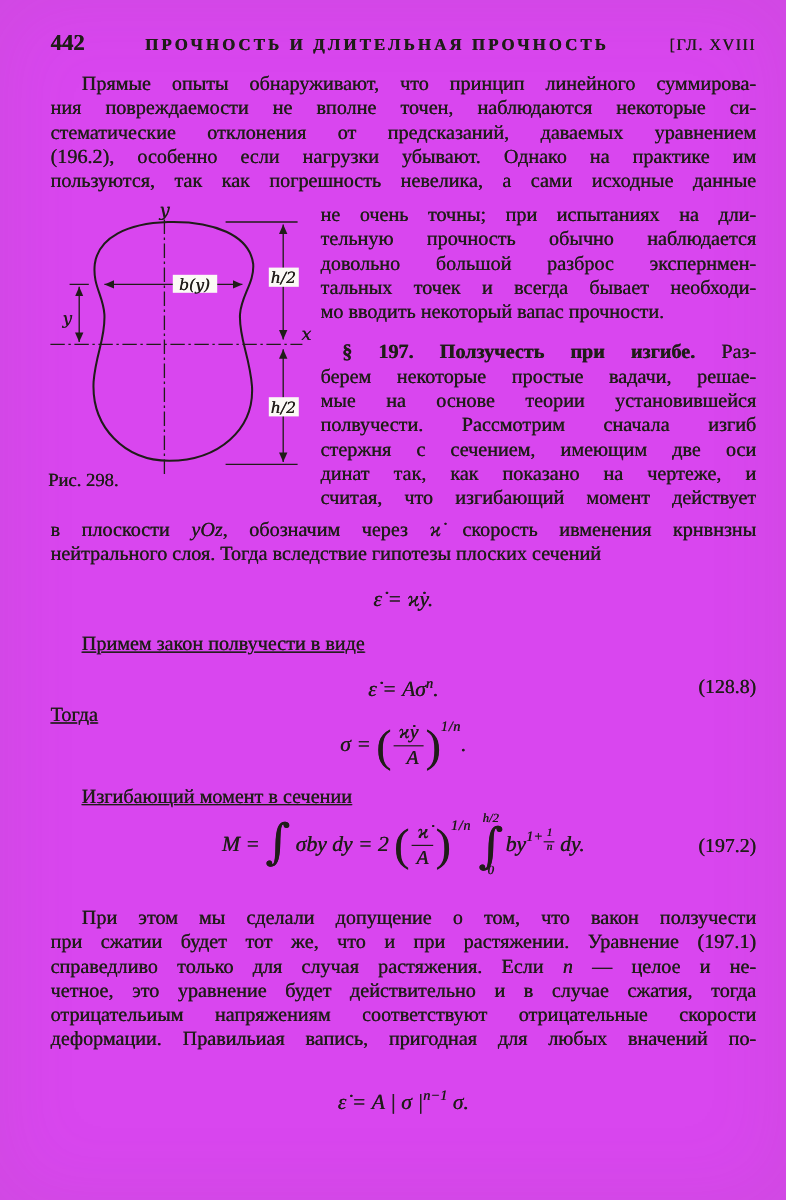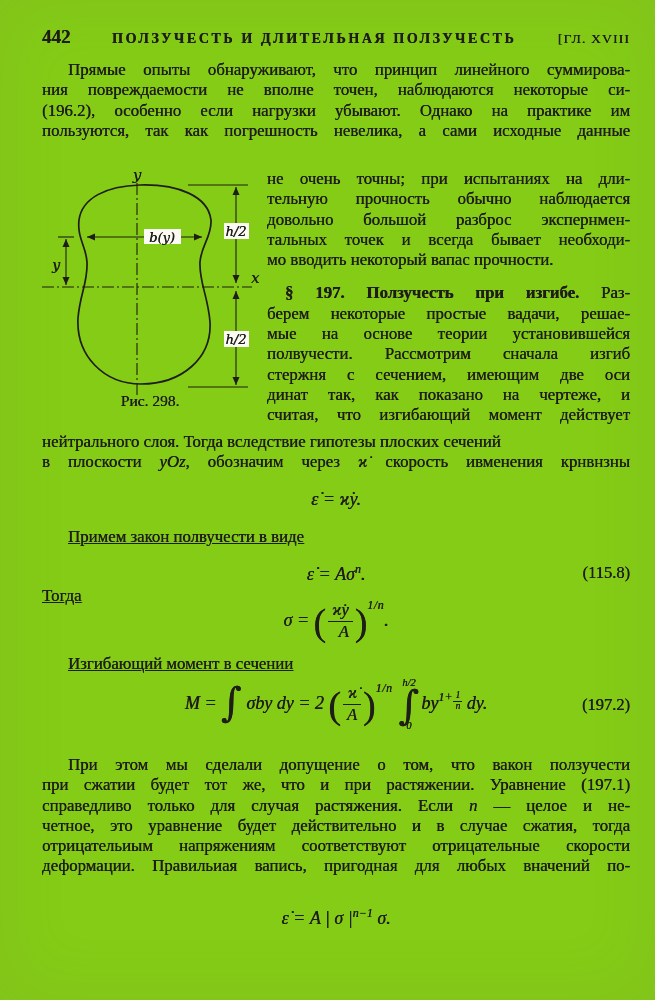--- a/index.html
+++ b/index.html
@@ -1,18 +1,18 @@
 <!DOCTYPE html>
 <html><head>
 <meta charset="utf-8">
 <style>
   html,body{margin:0;padding:0;background:#e9e7e1;}
   .page{
     position:relative; width:655px; height:1000px; margin:0 auto;
-    background:#84cc16; color:#1f1d18; overflow:hidden;
+    background:#d946ef; color:#1f1d18; overflow:hidden;
     font-family:"Liberation Serif", serif;
     box-shadow: inset 0 0 70px rgba(115,105,85,0.10);
     text-shadow: 0.35px 0 0 currentColor;
   }
   .abs{position:absolute;}
   
   .header{top:26px; left:42px; width:588px; display:flex; align-items:baseline;}
   .pnum{font-weight:bold; font-size:19px;}
   .rtitle{flex:1; text-align:center; font-weight:bold; font-size:14px; letter-spacing:2.6px;}
   .chap{font-size:13.5px; letter-spacing:1.2px;}
@@ -36,39 +36,40 @@
   .bigint{font-family:"DejaVu Serif", serif; font-style:normal; font-size:40px; vertical-align:middle; line-height:0.8; position:relative; top:-3px;}
   .int-lim{display:inline-flex; flex-direction:column; align-items:center; vertical-align:middle; line-height:1; margin:0 2px 0 6px;}
   .int-lim .lim{font-size:10.5px; font-style:italic; line-height:1;}
   .int-lim .bigint{top:0; vertical-align:baseline;}
   .expgrp{display:inline-flex; align-items:flex-start; vertical-align:8px; font-size:12px; font-style:italic;}
   .sfrac{display:inline-flex; flex-direction:column; align-items:center; line-height:1; font-size:9.5px; margin-left:1px;}
   .sfrac .fnum{border-bottom:1px solid currentColor; padding:0 2px 0.5px;}
   .sfrac .fden{padding-top:0.5px;}
   
   .figsvg{left:40px; top:170px;}
-  .figcap{left:40px; top:392px; width:220px; text-align:center; font-size:15.5px;}
+  .figcap{left:40px; top:392px; width:220px; font-size:15.5px;}
   svg text{font-family:"DejaVu Serif", serif; font-style:italic; fill:#1f1d18;}
   i{font-style:italic;}
   b{font-weight:bold;}
 </style>
 </head>
 <body>
 
 <div class="page">
 
   <div class="abs header">
     <span class="pnum">442</span>
-    <span class="rtitle">ПОЛЗУЧЕСТЬ И ДЛИТЕЛЬНАЯ ПОЛЗУЧЕСТЬ</span>
+    <span class="rtitle">ПРОЧНОСТЬ И ДЛИТЕЛЬНАЯ ПРОЧНОСТЬ</span>
     <span class="chap">[ГЛ. XVIII</span>
   </div>
 
   <div class="abs tblock" style="top:60px">
     <div class="jline ind">Прямые опыты обнаруживают, что принцип линейного суммирова-</div>
     <div class="jline">ния повреждаемости не вполне точен, наблюдаются некоторые си-</div>
+    <div class="jline">стематические отклонения от предсказаний, даваемых уравнением</div>
     <div class="jline">(196.2), особенно если нагрузки убывают. Однако на практике им</div>
     <div class="jline">пользуются, так как погрешность невелика, а сами исходные данные</div>
   </div>
 
   <svg class="abs figsvg" width="220" height="232" viewBox="0 0 220 232">
     <defs>
       <marker id="ah" markerWidth="9" markerHeight="8" refX="8" refY="4" orient="auto-start-reverse" markerUnits="userSpaceOnUse">
         <path d="M0 0.5 L8 4 L0 7.5 Z" fill="#1f1d18"></path>
       </marker>
     </defs>
@@ -115,33 +116,33 @@
     </div>
     <div class="jline">берем некоторые простые вадачи, решае-</div>
     <div class="jline">мые на основе теории установившейся</div>
     <div class="jline">полвучести. Рассмотрим сначала изгиб</div>
     <div class="jline">стержня с сечением, имеющим две оси</div>
     <div class="jline">динат так, как показано на чертеже, и</div>
     <div class="jline">считая, что изгибающий момент действует</div>
   </div>
 
   <div class="abs tblock" style="top:432px">
+    <div class="jline"><span>в плоскости </span><i>yOz</i><span>, обозначим через </span><i>ϰ̇</i><span> скорость ивменения крнвнзны</span></div>
     <div class="jline end">нейтрального слоя. Тогда вследствие гипотезы плоских сечений</div>
-    <div class="jline"><span>в плоскости </span><i>yOz</i><span>, обозначим через </span><i>ϰ̇</i><span> скорость ивменения крнвнзны</span></div>
   </div>
 
   <div class="abs equation" style="top:490px">
     <span>ε̇ = ϰ̇y.</span>
   </div>
 
   <div class="abs lead ind" style="top:527px">Примем закон полвучести в виде</div>
 
   <div class="abs equation" style="top:563px">
     <span><span>ε̇ = Aσ</span><sup class="supn">n</sup><span>.</span></span>
-    <span class="eq-num">(115.8)</span>
+    <span class="eq-num">(128.8)</span>
   </div>
 
   <div class="abs lead" style="top:586px">Тогда</div>
 
   <div class="abs equation" style="top:599px">
     <span>σ = </span><span class="paren">(</span><span class="frac"><span class="num">ϰ̇y</span><span class="den">A</span></span><span class="paren">)</span><sup class="pexp">1/n</sup><span>.</span>
   </div>
 
   <div class="abs lead ind" style="top:654px">Изгибающий момент в сечении</div>
 

